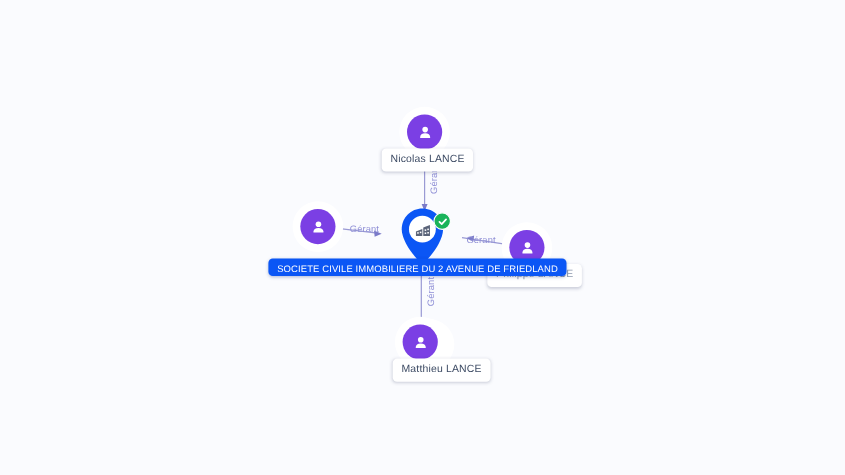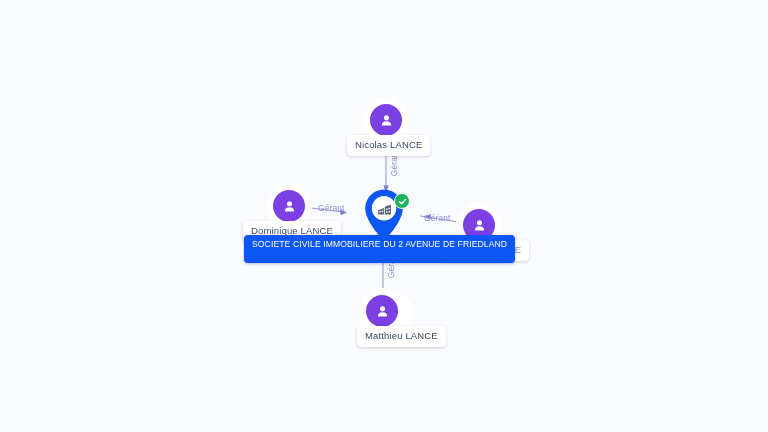--- a/index.html
+++ b/index.html
@@ -124,21 +124,21 @@
     z-index: 11;
   }
   .verified-badge svg { display: block; }
 
   .company-label {
     position: absolute;
     background: #0b56f5;
     color: #ffffff;
     font-size: 8.6px;
     line-height: 1;
-    padding: 5px 8px 14px 8px;
+    padding: 5px 8px 2px 8px;
     border-radius: 4px;
     white-space: nowrap;
     z-index: 12;
     letter-spacing: .1px;
     box-shadow: 0 1px 3px rgba(10,40,130,.30);
   }
 </style>
 </head>
 <body>
 
@@ -179,21 +179,20 @@
   <div class="name-label" style="left:347px; top:135px;">Nicolas LANCE</div>
 
   <div class="node" style="left:289px; top:206px;">
     <div class="person-avatar">
       <svg width="17" height="17" viewBox="0 0 24 24" fill="#ffffff">
         <circle cx="12" cy="8.2" r="3.6"></circle>
         <path d="M12 13c-4 0-6.4 2.1-6.4 4.6V19h12.8v-1.4C18.4 15.1 16 13 12 13z"></path>
       </svg>
     </div>
   </div>
-  <div class="name-label" style="left:243px; top:221px;">Dominique LANCE</div>
 
   <div class="node" style="left:479px; top:225px;">
     <div class="person-avatar">
       <svg width="17" height="17" viewBox="0 0 24 24" fill="#ffffff">
         <circle cx="12" cy="8.2" r="3.6"></circle>
         <path d="M12 13c-4 0-6.4 2.1-6.4 4.6V19h12.8v-1.4C18.4 15.1 16 13 12 13z"></path>
       </svg>
     </div>
   </div>
   <div class="name-label dim" style="left:443px; top:240px;">Philippe LANCE</div>

